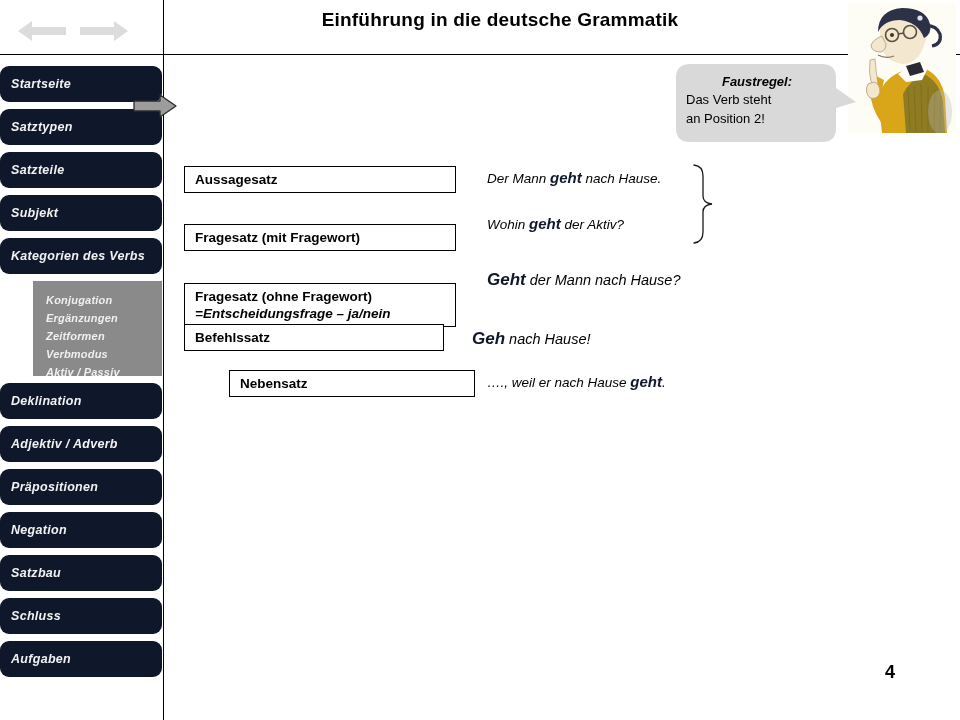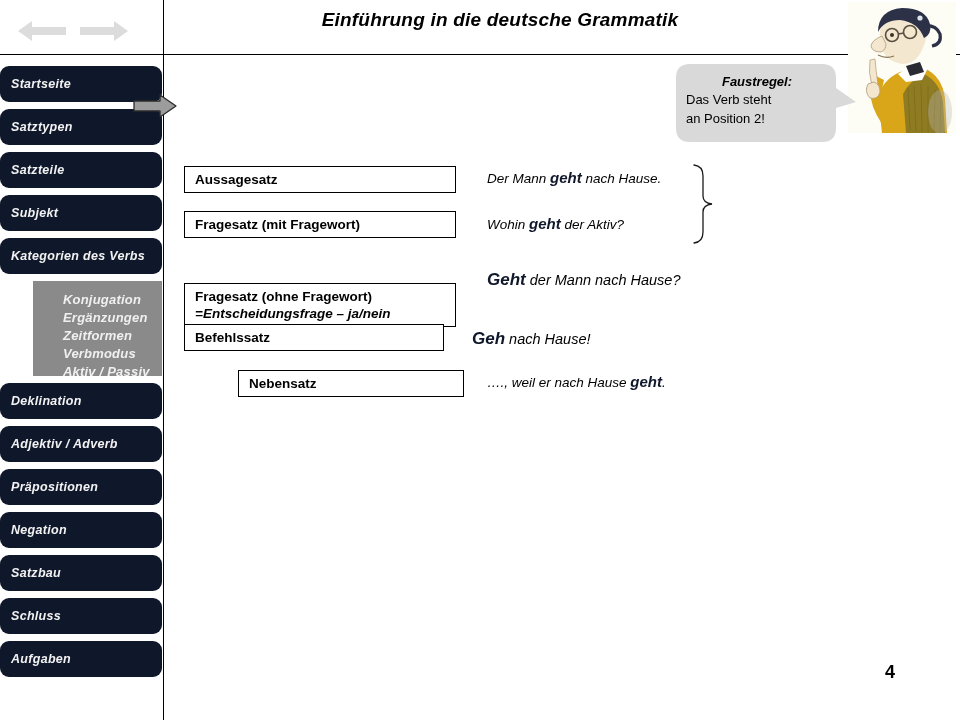--- a/index.html
+++ b/index.html
@@ -35,21 +35,20 @@
 
   
   #page-title {
     position: absolute;
     left: 170px;
     top: 9px;
     width: 660px;
     text-align: center;
     font-size: 19px;
     font-weight: bold;
-    font-style: italic;
     color: #000000;
     letter-spacing: 0.2px;
     white-space: nowrap;
   }
   #header-rule {
     position: absolute;
     left: 0px;
     top: 54px;
     width: 960px;
     height: 0;
@@ -97,25 +96,25 @@
     background: #8a8a8a;
     padding: 1px 0 4px 0;
     margin-bottom: 7px;
   }
   .side-subitem {
     height: 18px;
     display: flex;
     align-items: center;
   }
   .side-subitem .side-sublabel {
-    font-size: 13px;
+    font-size: 11px;
     font-weight: bold;
     font-style: italic;
     color: #f0f0f0;
-    padding-left: 30px;
+    padding-left: 13px;
     letter-spacing: 0.2px;
     white-space: nowrap;
     margin-top: 17px;
   }
   
   #active-pointer {
     position: absolute;
     left: 133px;
     top: 94px;
     width: 44px;
@@ -189,24 +188,24 @@
   }
   .type-box .box-line2 {
     font-size: 13.5px;
     font-weight: bold;
     font-style: italic;
     color: #000;
     white-space: nowrap;
     line-height: 17px;
   }
   #box-aussagesatz { left: 184px; top: 166px; width: 272px; height: 27px; }
-  #box-fragesatz-mit { left: 184px; top: 211px; width: 272px; height: 27px; }
+  #box-fragesatz-mit { left: 184px; top: 224px; width: 272px; height: 27px; }
   #box-fragesatz-ohne { left: 184px; top: 259px; width: 272px; height: 44px; margin-top: 24px; }
   #box-befehlssatz { left: 184px; top: 324px; width: 260px; height: 27px; }
-  #box-nebensatz { left: 238px; top: 370px; width: 226px; height: 27px; }
+  #box-nebensatz { left: 229px; top: 370px; width: 246px; height: 27px; }
 
   
   .example {
     position: absolute;
     font-size: 13.5px;
     font-style: italic;
     color: #000000;
     white-space: nowrap;
   }
   .example .hl {

